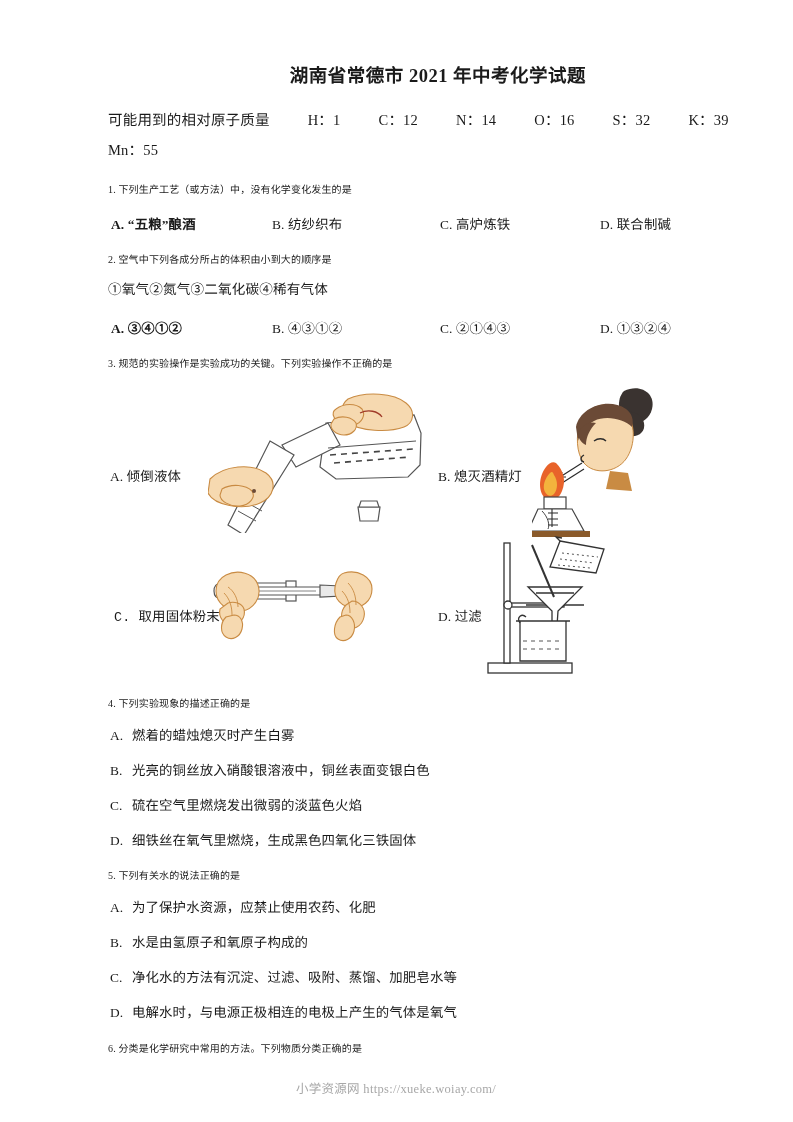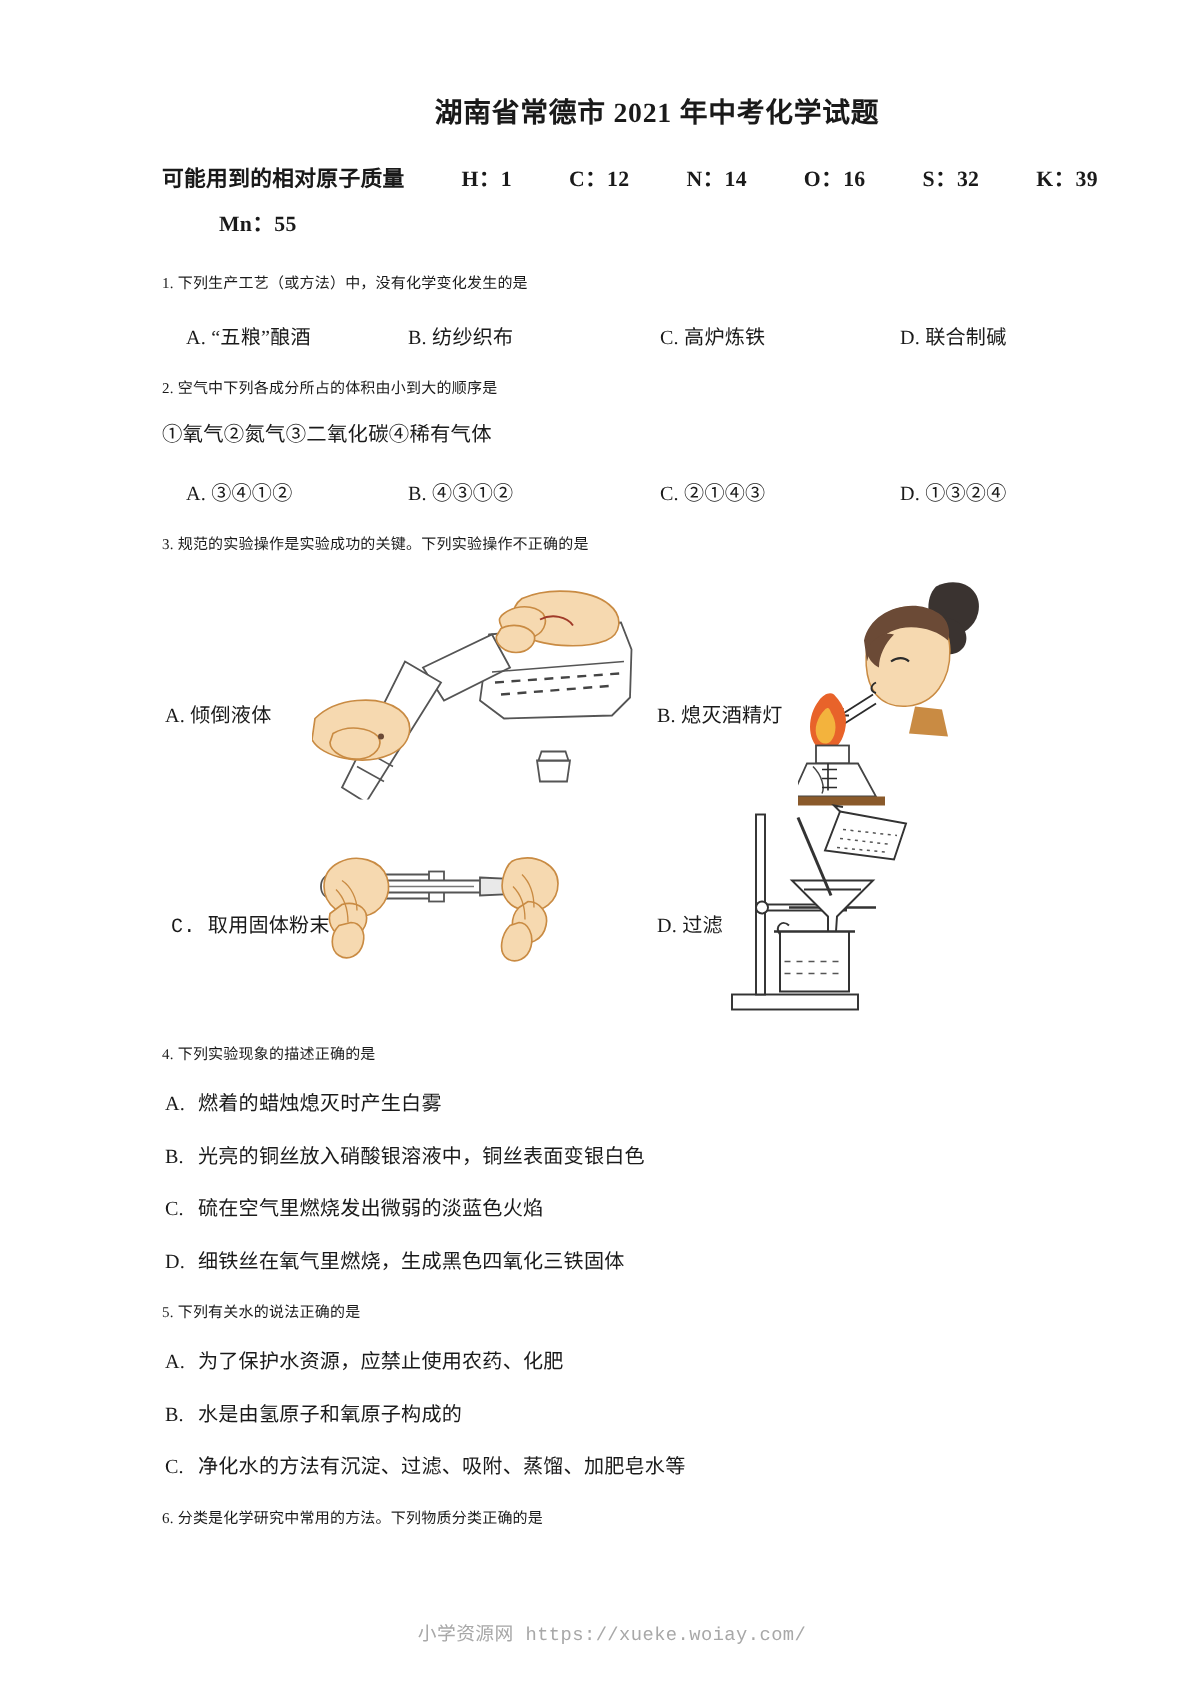--- a/index.html
+++ b/index.html
@@ -35,21 +35,21 @@
     font-size: 18.5px;
     font-weight: bold;
     letter-spacing: 0.5px;
     margin-top: 64px;
     line-height: 1.4;
   }
 
   
   .atomic-line {
     font-size: 14.5px;
-    font-weight: bold;
+    font-weight: normal;
     line-height: 2.05;
     margin-top: 16px;
     letter-spacing: 0.2px;
   }
   .atomic-line .gap { display:inline-block; width: 38px; }
 
   
   .section-heading {
     font-size: 15.2px;
     font-weight: bold;
@@ -77,21 +77,21 @@
     height: 22px;
     margin-top: 16px;
     font-size: 13.4px;
   }
   .opt-row .opt {
     position: absolute;
     top: 0;
     white-space: nowrap;
     letter-spacing: 0.15px;
   }
-  .opt-a { left: 16px; }
+  .opt-a { left: 3px; font-weight: bold; }
   .opt-b { left: 164px; }
   .opt-c { left: 332px; }
   .opt-d { left: 492px; }
 
   .opt-stack { margin-top: 6px; }
   .opt-line {
     font-size: 13.4px;
     line-height: 1.5;
     margin-top: 15px;
     padding-left: 2px;
@@ -109,25 +109,25 @@
     position: absolute;
     font-size: 13.4px;
     white-space: nowrap;
     letter-spacing: 0.15px;
   }
   .fig-art { position: absolute; }
 
   
   .watermark {
     position: absolute;
-    left: 16px;
+    left: 4px;
     top: 1078px;
     width: 704px;
     text-align: center;
-    font-family: Liberation Mono, monospace;
+    font-family: Liberation Serif, serif;
     font-size: 12.5px;
     color: #a8a8a8;
     letter-spacing: 0.3px;
   }
 </style>
 </head>
 <body>
 
 <div class="page">
   <div class="sheet">
@@ -335,20 +335,23 @@
     <div class="opt-stack">
       <div class="opt-line">
         <span class="lt">A.</span><span>为了保护水资源，应禁止使用农药、化肥</span>
       </div>
       <div class="opt-line">
         <span class="lt">B.</span><span>水是由氢原子和氧原子构成的</span>
       </div>
       <div class="opt-line">
         <span class="lt">C.</span><span>净化水的方法有沉淀、过滤、吸附、蒸馏、加肥皂水等</span>
       </div>
+      <div class="opt-line">
+        <span class="lt">D.</span><span>电解水时，与电源正极相连的电极上产生的气体是氧气</span>
+      </div>
     </div>
 
     <div class="q-stem">6. 分类是化学研究中常用的方法。下列物质分类正确的是</div>
 
   </div>
 
   <div class="watermark">小学资源网 https://xueke.woiay.com/</div>
 </div>
 
 </body></html>

